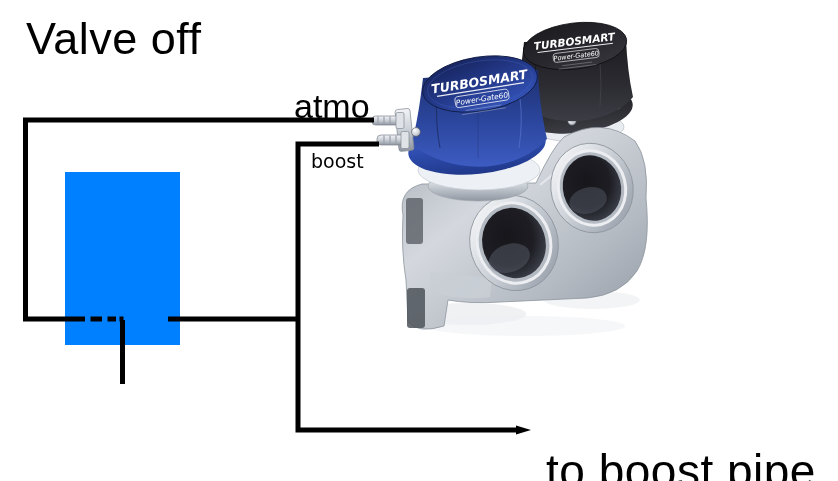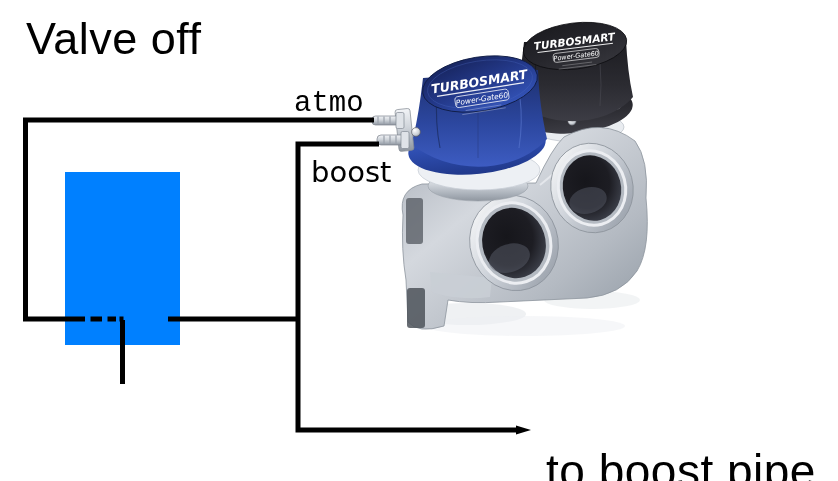--- a/index.html
+++ b/index.html
@@ -1,21 +1,21 @@
 <!DOCTYPE html>
 <html><head>
 <meta charset="utf-8">
 <style>
   html,body{margin:0;padding:0;background:#ffffff;}
   #stage{position:relative;width:838px;height:481px;background:#ffffff;overflow:hidden;
          font-family:"Liberation Sans",sans-serif;color:#000;}
   .lbl{position:absolute;color:#000;white-space:nowrap;line-height:1;}
   #title{left:26px;top:16px;font-size:45px;letter-spacing:0.5px;}
-  #atmo-label{left:294px;top:89px;font-size:29px;font-family:Liberation Mono, monospace;}
-  #boost-label{left:311px;top:152px;font-size:29px;font-family:"DejaVu Sans",sans-serif;margin-top:6px;}
+  #atmo-label{left:294px;top:89px;font-size:34px;font-family:Liberation Sans, sans-serif;}
+  #boost-label{left:311px;top:152px;font-size:19px;font-family:"DejaVu Sans",sans-serif;}
   #dest-label{left:546px;top:408px;font-size:46px;letter-spacing:0.5px;margin-top:40px;}
   svg{position:absolute;left:0;top:0;}
   .brand-txt{font-family:"DejaVu Sans",sans-serif;font-weight:bold;font-style:italic;fill:#ffffff;}
   .model-txt{font-family:"DejaVu Sans",sans-serif;font-style:italic;fill:#ffffff;}
 </style>
 </head>
 <body>
 
 <div id="stage">
 

